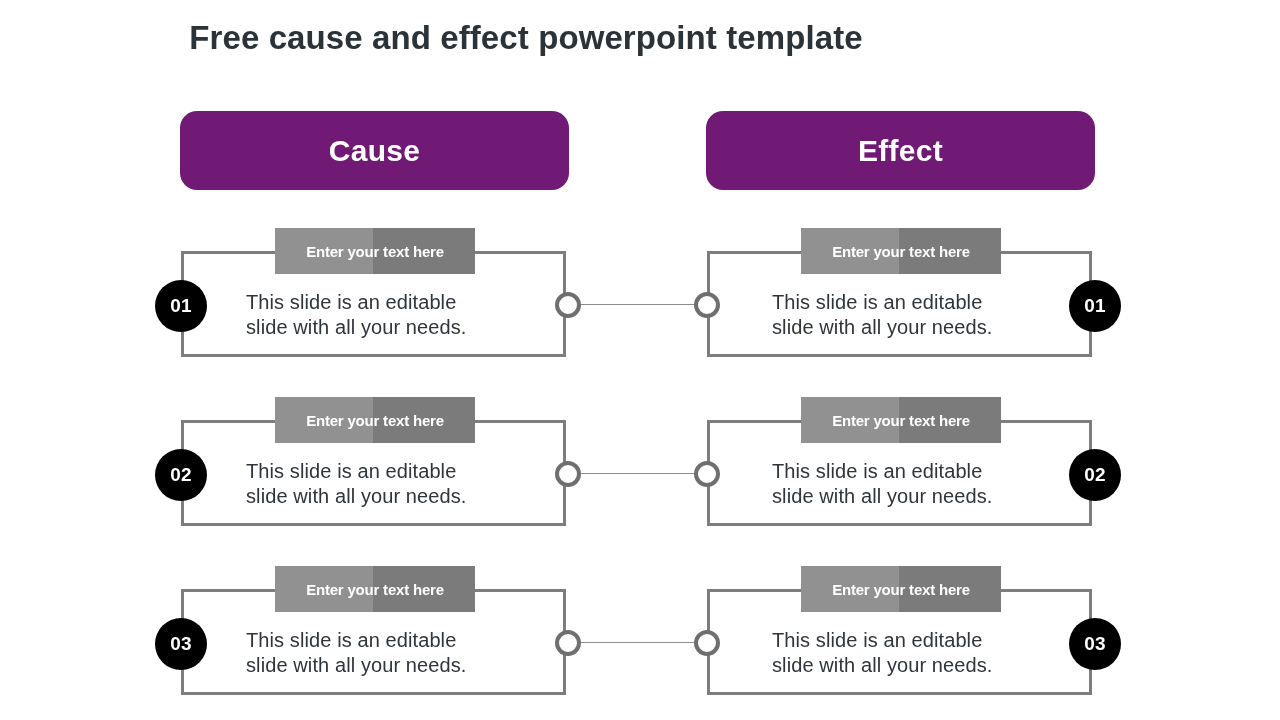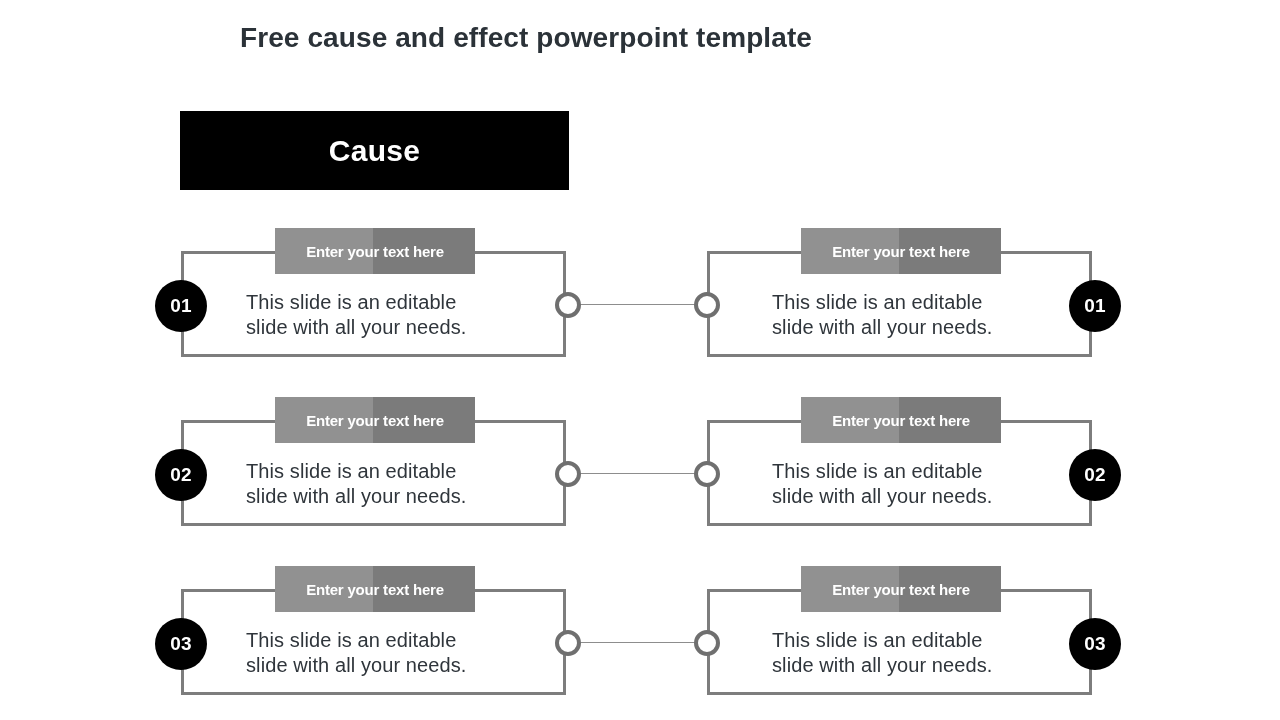--- a/index.html
+++ b/index.html
@@ -21,41 +21,42 @@
     overflow: hidden;
   }
 
   
   .slide-title {
     position: absolute;
     left: 0;
     top: 18px;
     width: 1052px;
     text-align: center;
-    font-size: 28px;
+    font-size: 33px;
     font-weight: bold;
     color: #2b3238;
     letter-spacing: 0.1px;
     line-height: 40px;
     white-space: nowrap;
   }
 
   
   .col-header {
     position: absolute;
     top: 111px;
     height: 79px;
-    background: #000000;
+    background: #701a75;
     display: flex;
     align-items: center;
     justify-content: center;
     color: #ffffff;
     font-size: 30px;
     font-weight: bold;
     letter-spacing: 0.3px;
+    border-radius: 17px;
   }
   .col-header.left  { left: 180px;  width: 389px; }
   .col-header.right { left: 706px;  width: 389px; }
 
   
   .row {
     position: absolute;
     left: 0;
     width: 1184px;
     height: 160px;
@@ -161,20 +162,23 @@
 <body>
 
 <div class="slide">
 
   <div class="slide-title">Free cause and effect powerpoint template</div>
 
   <div class="col-header left">
     <span>Cause</span>
   </div>
 
+  <div class="col-header right">
+    <span>Effect</span>
+  </div>
 
   <div class="row r1">
     <div class="card left"></div>
     <div class="card right"></div>
 
     <div class="label-tab left">
       <span>Enter your text here</span>
     </div>
     <div class="label-tab right">
       <span>Enter your text here</span>

